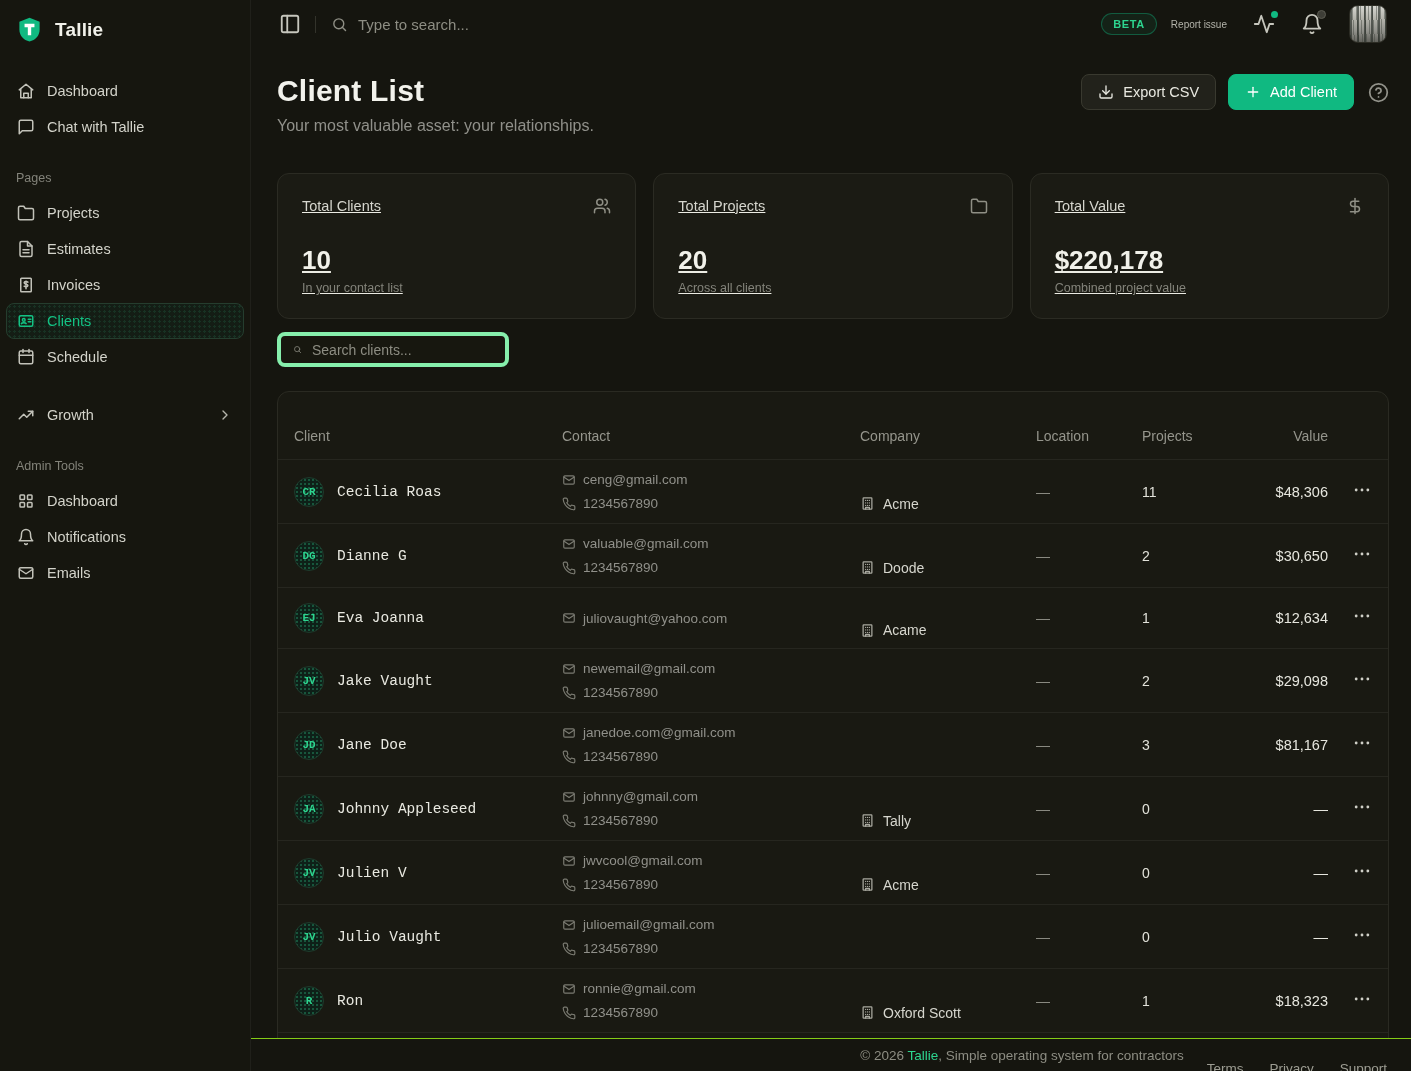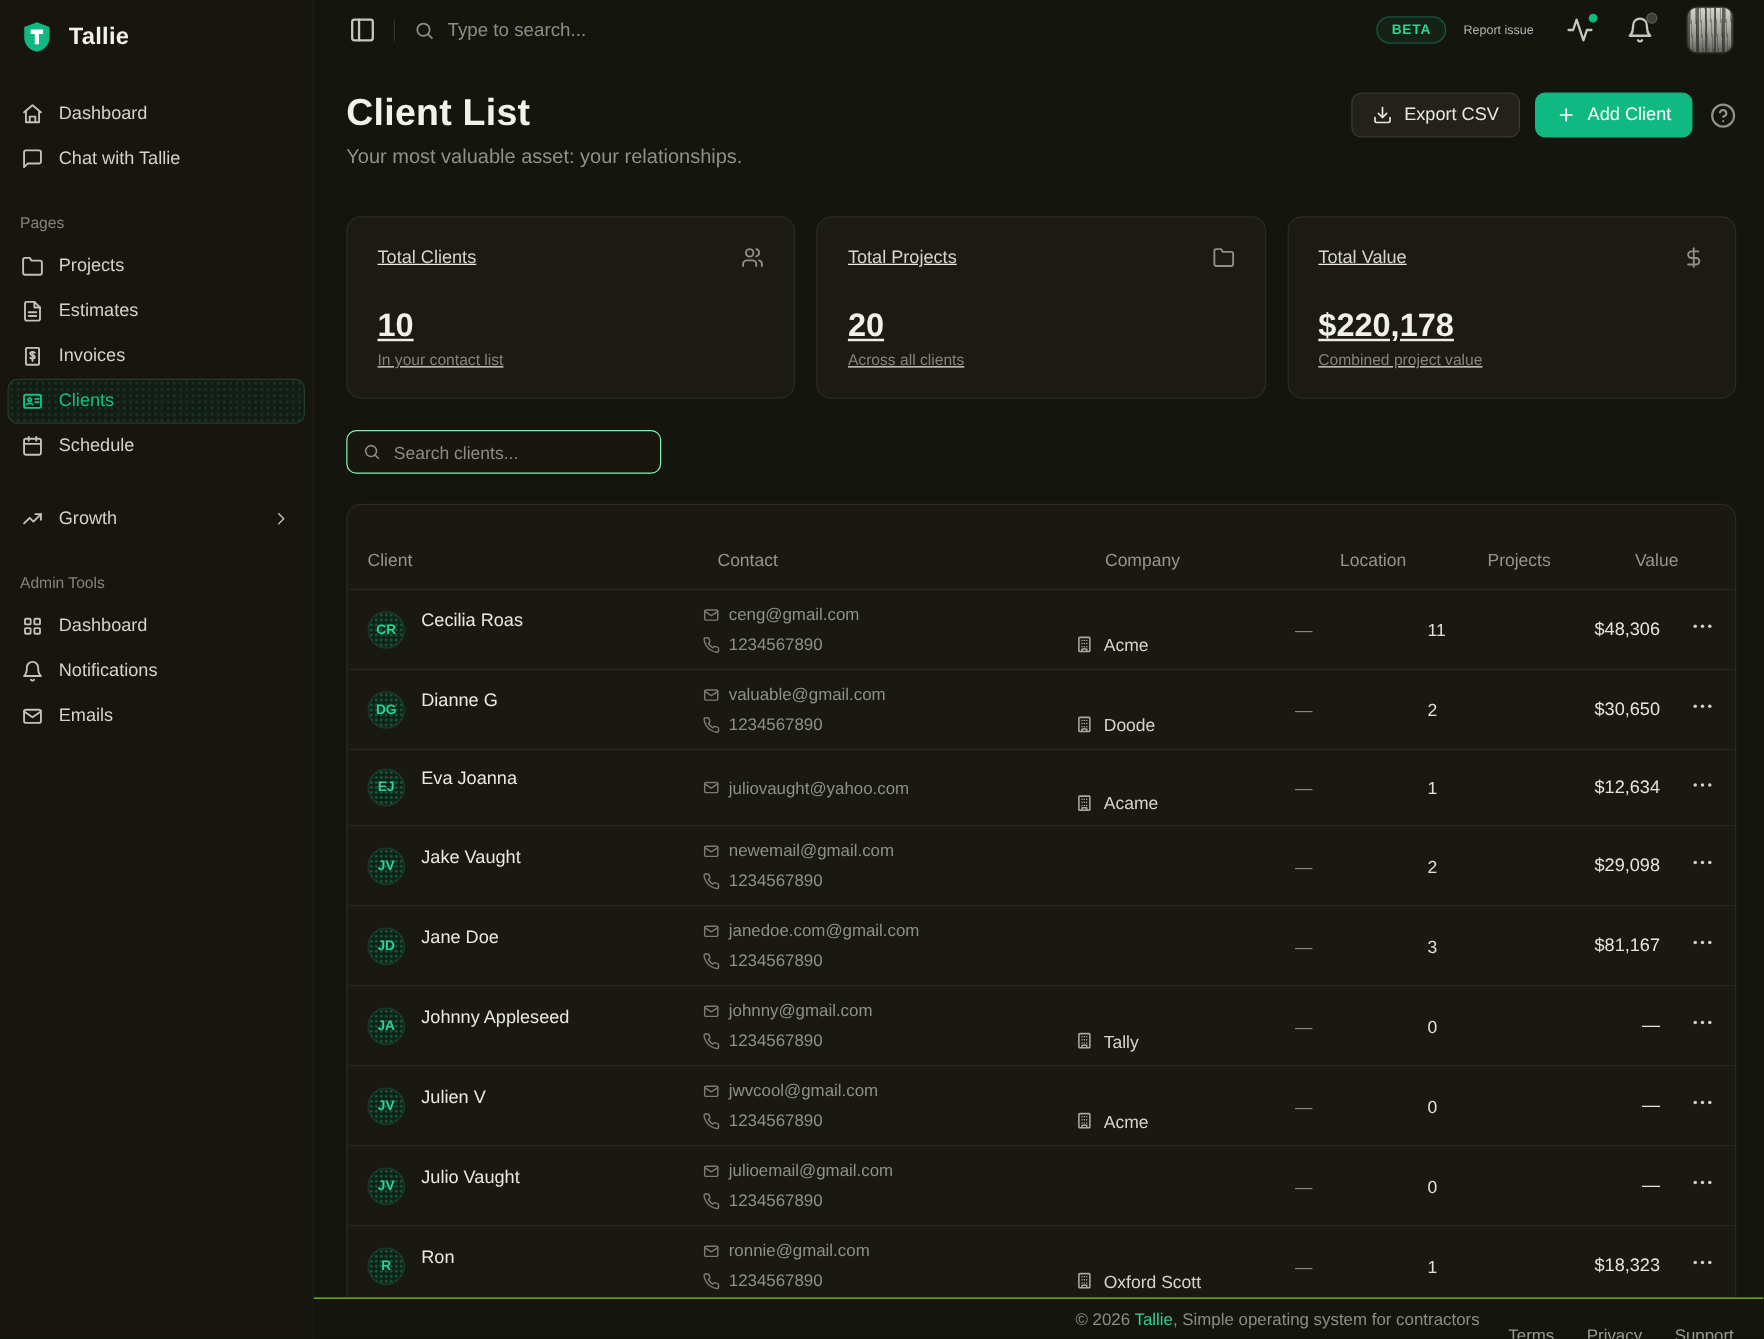--- a/index.html
+++ b/index.html
@@ -76,40 +76,40 @@
   .stats { display:flex; gap:17px; margin-top:38px;text-decoration:underline; }
   .card { flex:1; height:146px; background:#1b1b14; border:1px solid #2b2b23; border-radius:12px;
     padding:23px 24px; display:flex; flex-direction:column; justify-content:space-between; }
   .card-top { display:flex; justify-content:space-between; align-items:center; }
   .card-label { font-size:14.5px; color:#d6d6ce; }
   .card-icon { width:18px; height:18px; color:#8f8f85; display:inline-flex; }
   .card-icon svg { width:100%; height:100%; }
   .card-value { font-size:26px; font-weight:700; color:#f1f1ea; }
   .card-caption { font-size:12.5px; color:#84847b; margin-top:5px; }
 
-  .client-search { margin-top:25px; width:252px; height:35px; border:1px solid #86efac;
+  .client-search { margin-top:13px; width:232px; height:35px; border:4px solid #86efac;
     border-radius:8px; display:flex; align-items:center; gap:10px; padding:0 12px; background:#17170f; }
   .client-search .icon { width:15px; height:15px; color:#8d8d83; display:inline-flex; }
   .client-search .icon svg { width:100%; height:100%; }
   .client-search input { background:transparent; border:none; outline:none; color:#e8e8e0;
     font-size:14px; flex:1; font-family:"Liberation Sans", sans-serif; }
   .client-search input::placeholder { color:#8d8d83; }
 
   
   .table { margin-top:24px; background:#191912; border:1px solid #2a2a22; border-radius:12px;
     overflow:hidden; }
   .thead, .trow { display:grid;
     grid-template-columns:268px 298px 176px 106px 106px minmax(0,1fr) 44px;
     align-items:center; padding:0 16px; }
-  .thead { height:67px; padding-top:21px;gap:12px; }
+  .thead { height:67px; padding-top:21px; }
   .th { font-size:14px; color:#95958c; }
   .th.right { text-align:right; }
   .trow { border-top:1px solid #26261f; min-height:52px; padding-top:10px; padding-bottom:10px;
     cursor:pointer; }
-  .c-client { display:flex; gap:13px; }
+  .c-client { display:flex; align-items:center; gap:13px;font-family:Liberation Mono, monospace; }
   .avatar { width:30px; height:30px; border-radius:50%; flex:none; display:inline-flex;
     align-items:center; justify-content:center; font-size:11px; font-weight:700; color:#2dd48f;
     background-color:#0e2018; background-image:radial-gradient(rgba(45,212,143,.3) 1px, transparent 1.3px);
     background-size:4px 4px; border:1px solid #1f3b2c; }
   .client-name { font-size:14.5px; color:#e9e9e1; }
   .c-contact { display:flex; flex-direction:column; gap:5px; }
   .cline { display:flex; align-items:center; gap:7px; font-size:13.5px; color:#90908a; line-height:19px; }
   .cicon { width:14px; height:14px; color:#7b7b72; flex:none; display:inline-flex; }
   .cicon svg { width:100%; height:100%; }
   .c-company { display:flex; align-items:center; gap:8px; font-size:14px; color:#d6d6ce;margin-top:24px; }

